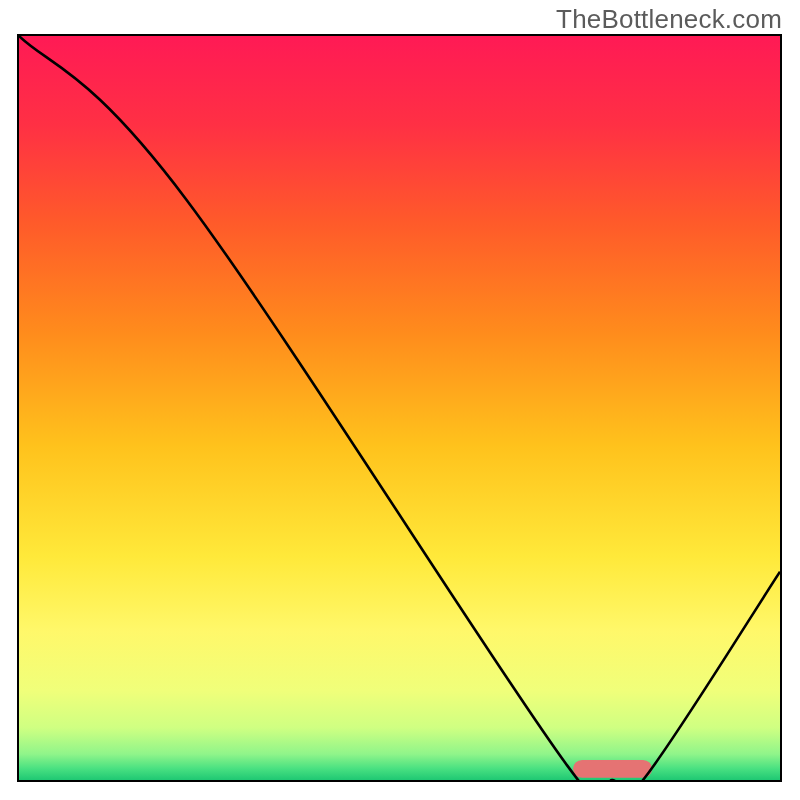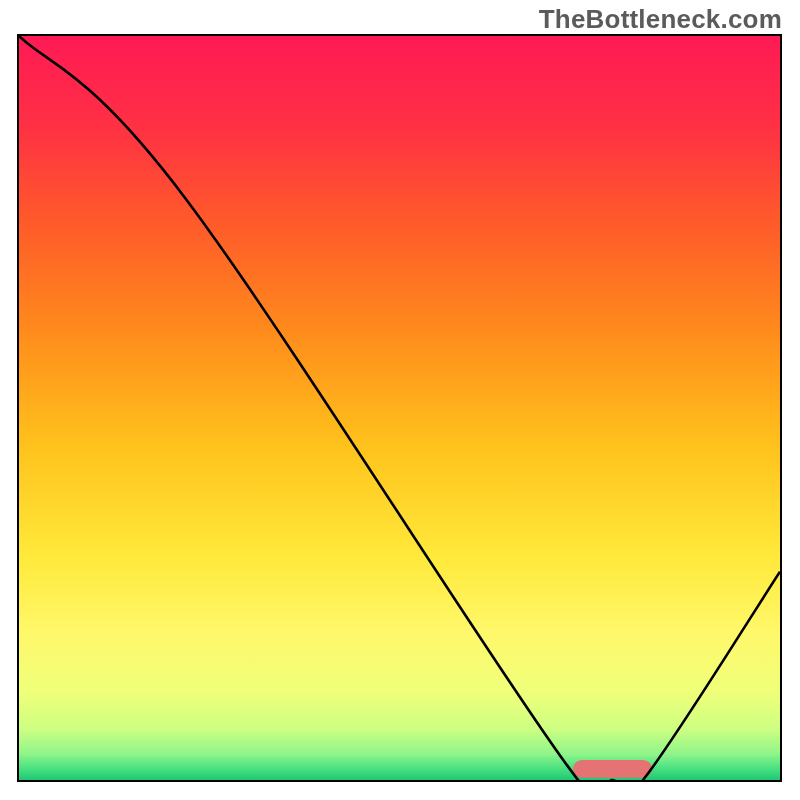--- a/index.html
+++ b/index.html
@@ -15,21 +15,21 @@
     position: relative;
     width: 800px;
     height: 800px;
     box-sizing: border-box;
   }
   .watermark {
     position: absolute;
     top: 4px;
     right: 18px;
     font-size: 26px;
-    font-weight: 700;
+    font-weight: 400;
     color: #5b5b5b;
     letter-spacing: 0.2px;
     z-index: 20;
   }
   .plot-box {
     position: absolute;
     left: 17px;
     top: 34px;
     width: 765px;
     height: 748px;

